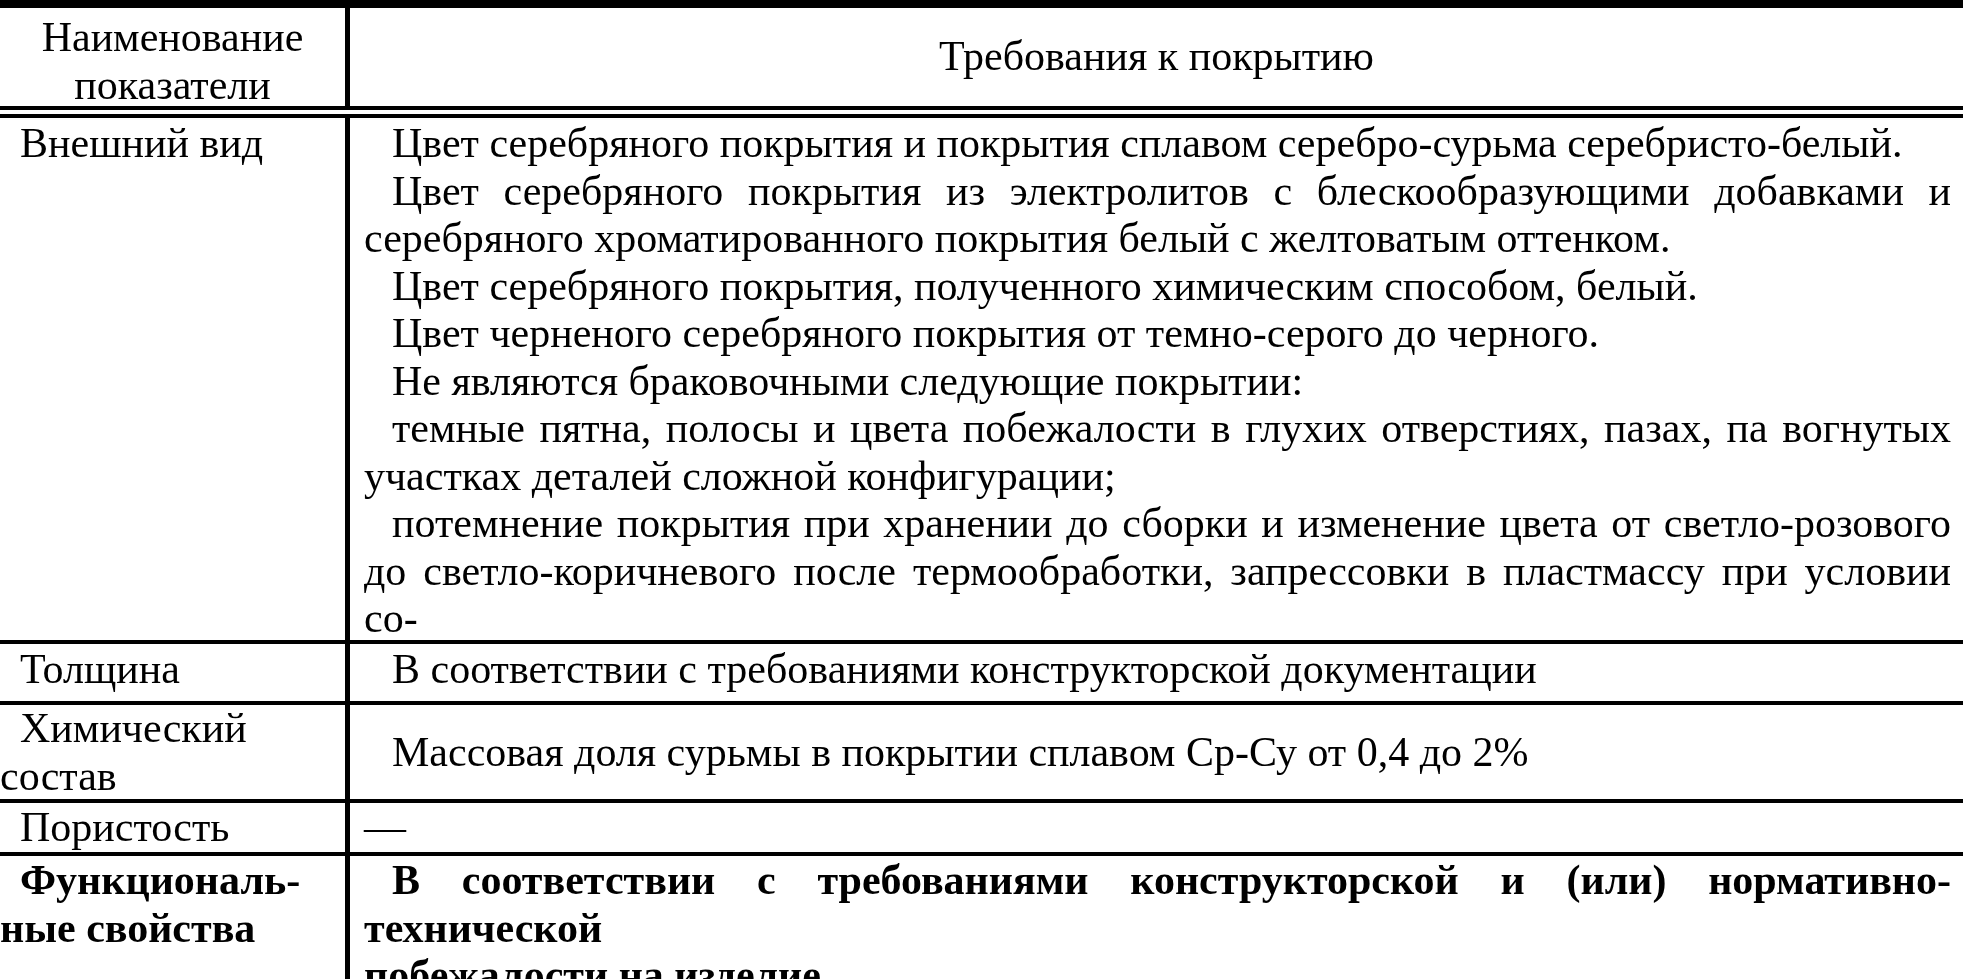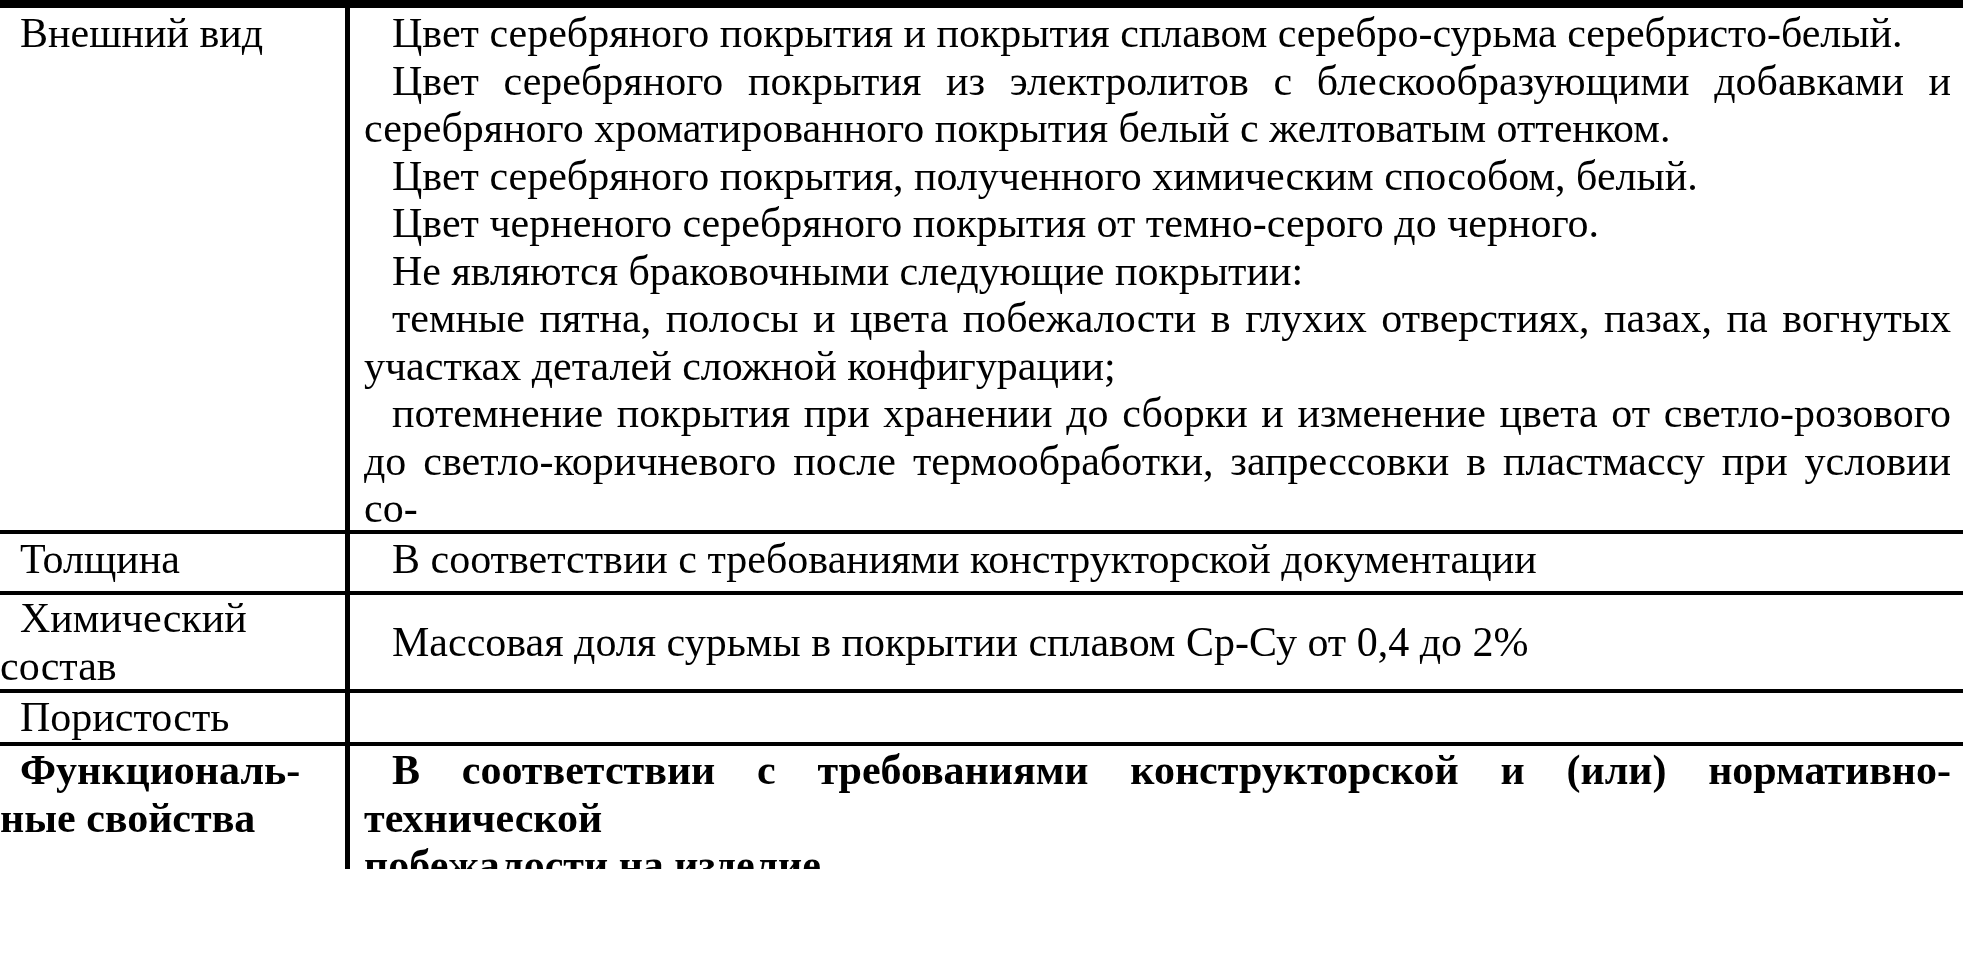--- a/index.html
+++ b/index.html
@@ -20,21 +20,21 @@
     border-top: 8px solid #000;
     box-sizing: border-box;
     display: flex;
     flex-direction: column;
   }
   .row { display: flex; overflow: hidden; }
   .row-header   { height: 98px;  border-bottom: 12px double #000; }
   .row-vid      { height: 522px; border-bottom: 4px solid #000; }
   .row-tolsh    { height: 57px;  border-bottom: 4px solid #000; justify-content: space-between; }
   .row-him      { height: 94px;  border-bottom: 4px solid #000; align-items: center; }
-  .row-porist   { height: 49px;  border-bottom: 4px solid #000; flex-direction: column; }
+  .row-porist   { height: 49px;  border-bottom: 4px solid #000; }
   .row-funk     { height: 123px; font-weight: bold; }
   .c1 {
     width: 345px;
     flex: 0 0 345px;
     border-right: 5px solid #000;
     box-sizing: content-box;
     overflow: hidden;
   }
   .c2 { flex: 1 1 auto; padding: 16px 12px 0 14px; overflow: hidden; }
   .hdr-c1 { text-align: center; padding-top: 6px; }
@@ -46,20 +46,29 @@
   .line { min-height: 47.5px; }
   .ind { text-indent: 28px; }
   .str { text-align: justify; text-align-last: justify; }
 </style>
 </head>
 <body>
 
 <div class="page">
   <div class="tbl">
 
+    <div class="row row-header">
+      <div class="c1 hdr-c1">
+        <div class="line">Наименование</div>
+        <div class="line">показатели</div>
+      </div>
+      <div class="c2 hdr-c2">
+        <div>Требования к покрытию</div>
+      </div>
+    </div>
 
     <div class="row row-vid">
       <div class="c1 lbl pt2">
         <div class="line first">Внешний вид</div>
       </div>
       <div class="c2 pt2">
         <div class="line ind">Цвет серебряного покрытия и покрытия сплавом серебро-сурьма серебристо-белый.</div>
         <div class="line ind str">Цвет серебряного покрытия из электролитов с блескообразующими добавками и</div>
         <div class="line">серебряного хроматированного покрытия белый с желтоватым оттенком.</div>
         <div class="line ind">Цвет серебряного покрытия, полученного химическим способом, белый.</div>

